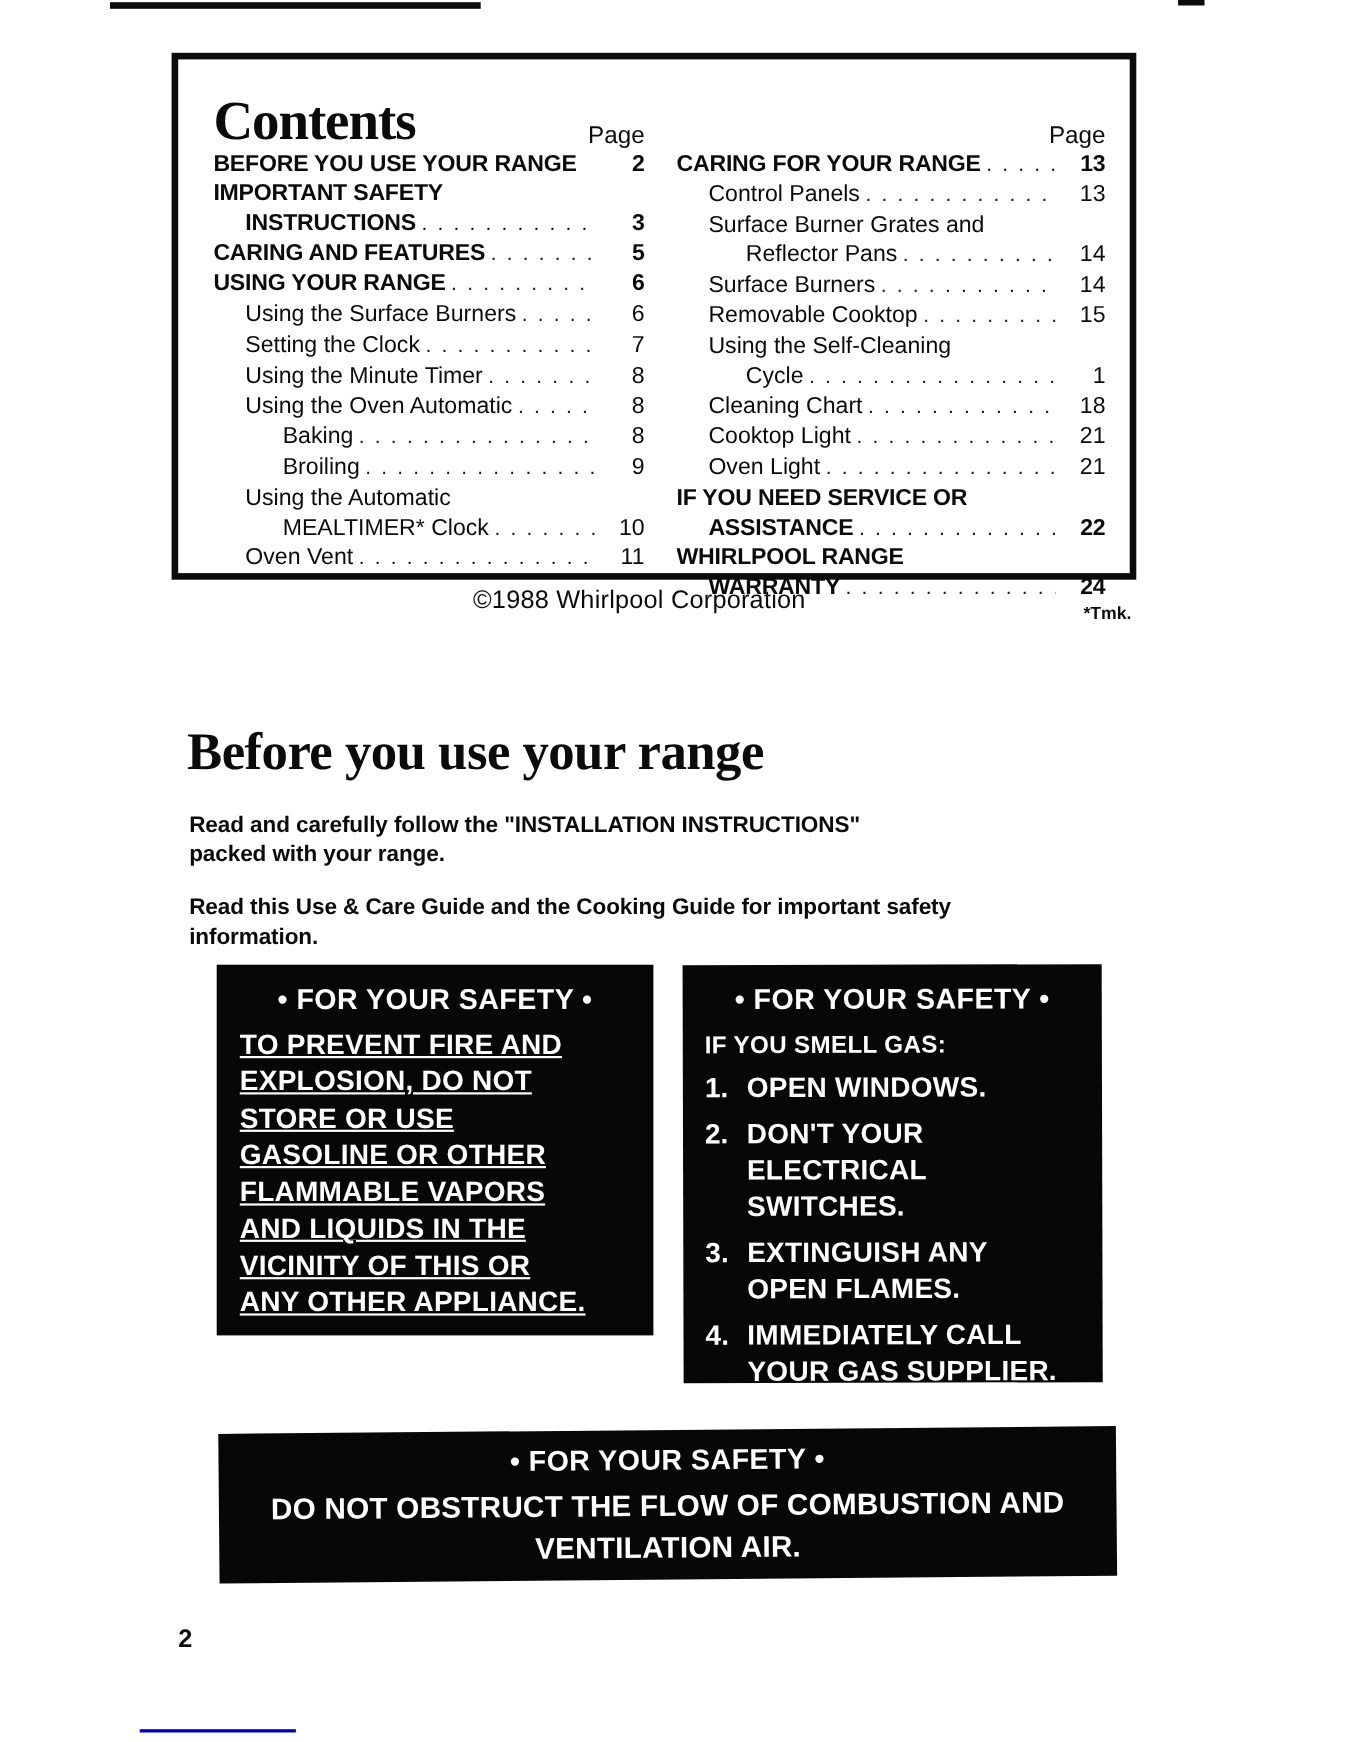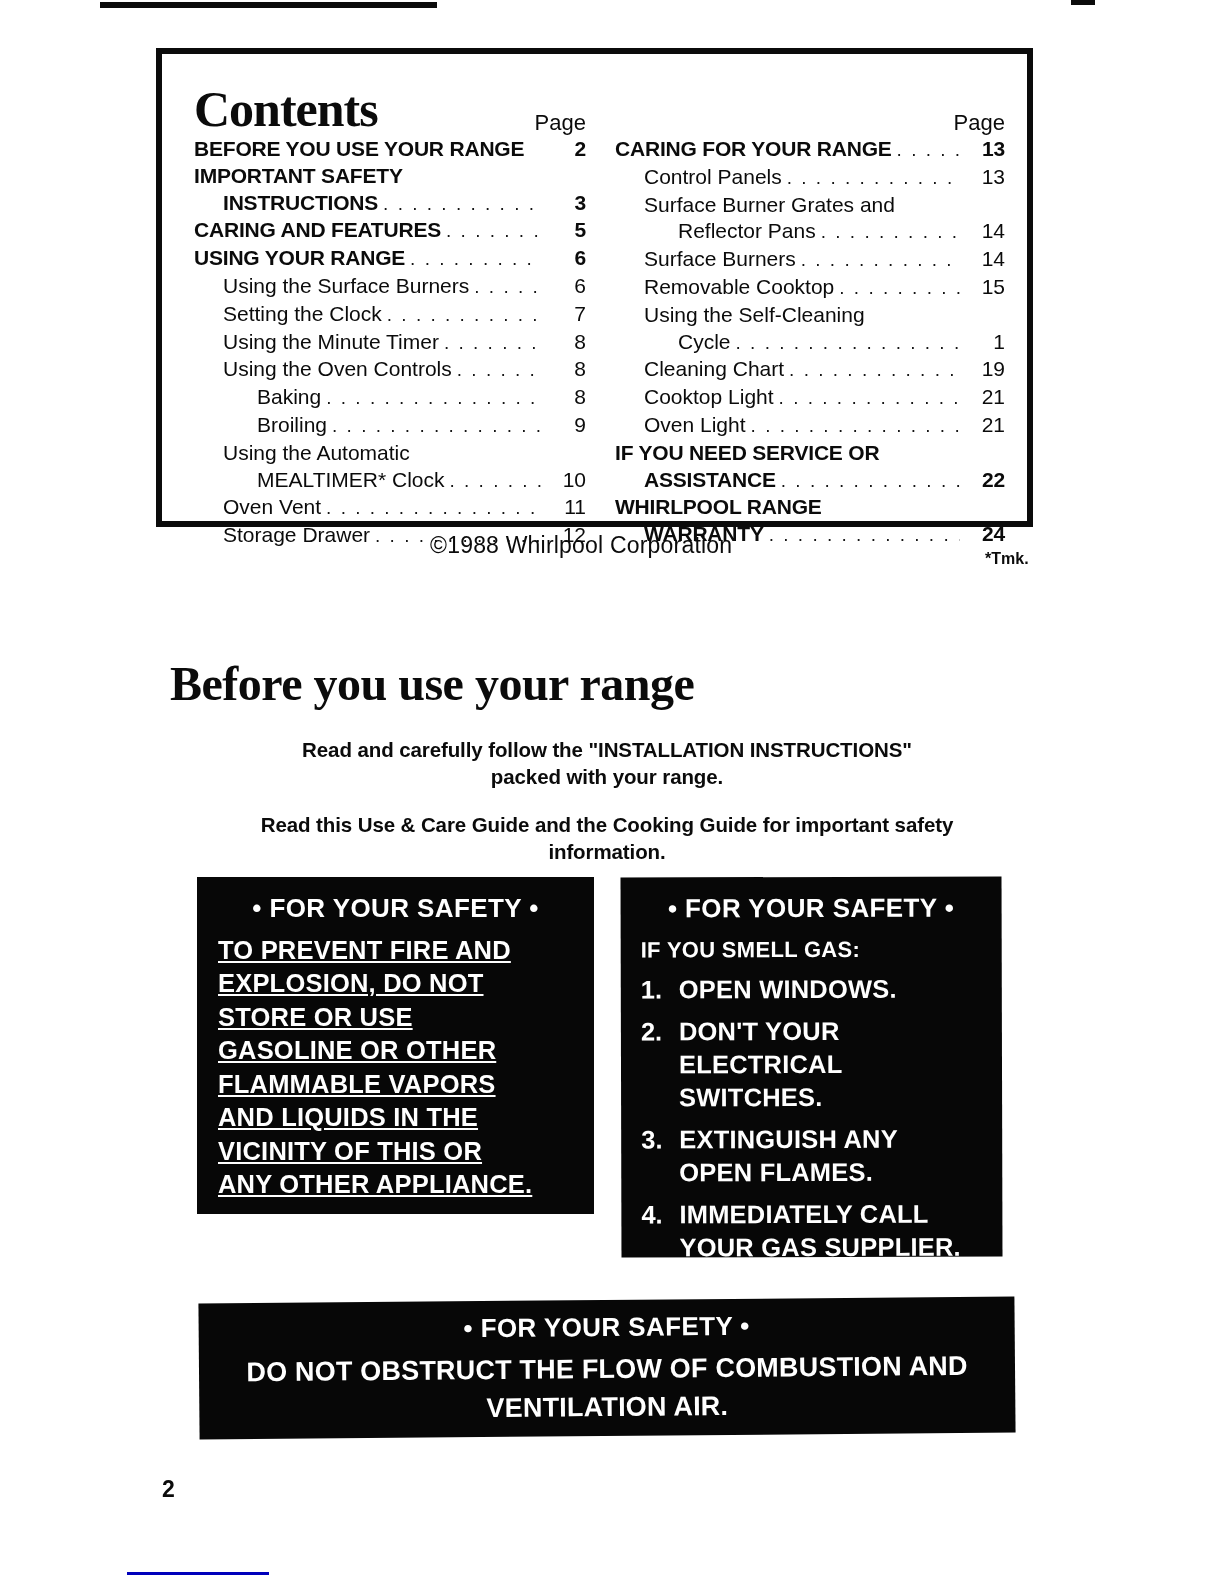--- a/index.html
+++ b/index.html
@@ -40,21 +40,21 @@
 
   
   .copyright{position:absolute;left:430px;top:532px;font-size:23px;font-weight:400;letter-spacing:0.2px;}
   .tmk{position:absolute;left:985px;top:530px;font-size:16px;font-weight:700;margin-top:20px;}
 
   
   .before-title{
     position:absolute;left:170px;top:660px;
     font-family:"Liberation Serif", serif;font-weight:700;font-size:48px;line-height:1;letter-spacing:-0.5px;
   }
-  .before-paras{position:absolute;left:172px;top:737px;width:870px;text-align:center;}
+  .before-paras{position:absolute;left:172px;top:737px;width:870px;}
   .before-paras p{
     margin:0 0 22px 0;font-size:20.5px;font-weight:700;line-height:26.5px;
     white-space:pre-line;letter-spacing:-0.1px;
   }
 
   
   .safety-box{position:absolute;background:#070707;color:#ffffff;box-sizing:border-box;}
   .safety-title{
     text-align:center;font-size:26px;font-weight:700;letter-spacing:0.4px;line-height:1.15;
   }
@@ -123,21 +123,21 @@
             <span class="toc-label">Setting the Clock</span>
             <span class="toc-leader"></span>
             <span class="toc-page">7</span>
           </div>
           <div class="toc-row indent-1">
             <span class="toc-label">Using the Minute Timer</span>
             <span class="toc-leader"></span>
             <span class="toc-page">8</span>
           </div>
           <div class="toc-row indent-1">
-            <span class="toc-label">Using the Oven Controls</span>
+            <span class="toc-label">Using the Oven Automatic</span>
             <span class="toc-leader"></span>
             <span class="toc-page">8</span>
           </div>
           <div class="toc-row indent-2">
             <span class="toc-label">Baking</span>
             <span class="toc-leader"></span>
             <span class="toc-page">8</span>
           </div>
           <div class="toc-row indent-2">
             <span class="toc-label">Broiling</span>
@@ -149,25 +149,20 @@
           </div>
           <div class="toc-row indent-2">
             <span class="toc-label">MEALTIMER* Clock</span>
             <span class="toc-leader"></span>
             <span class="toc-page">10</span>
           </div>
           <div class="toc-row indent-1">
             <span class="toc-label">Oven Vent</span>
             <span class="toc-leader"></span>
             <span class="toc-page">11</span>
-          </div>
-          <div class="toc-row indent-1">
-            <span class="toc-label">Storage Drawer</span>
-            <span class="toc-leader"></span>
-            <span class="toc-page">12</span>
           </div>
         </div>
     </div>
     <div class="toc-col">
       <div class="toc-header">
         <span></span>
         <span class="page-hdr">Page</span>
       </div>
       <div id="toc-right">
           <div class="toc-row indent-0 bold">
@@ -202,21 +197,21 @@
             <span class="toc-label">Using the Self-Cleaning</span>
           </div>
           <div class="toc-row indent-2">
             <span class="toc-label">Cycle</span>
             <span class="toc-leader"></span>
             <span class="toc-page">1</span>
           </div>
           <div class="toc-row indent-1">
             <span class="toc-label">Cleaning Chart</span>
             <span class="toc-leader"></span>
-            <span class="toc-page">19</span>
+            <span class="toc-page">18</span>
           </div>
           <div class="toc-row indent-1">
             <span class="toc-label">Cooktop Light</span>
             <span class="toc-leader"></span>
             <span class="toc-page">21</span>
           </div>
           <div class="toc-row indent-1">
             <span class="toc-label">Oven Light</span>
             <span class="toc-leader"></span>
             <span class="toc-page">21</span>

